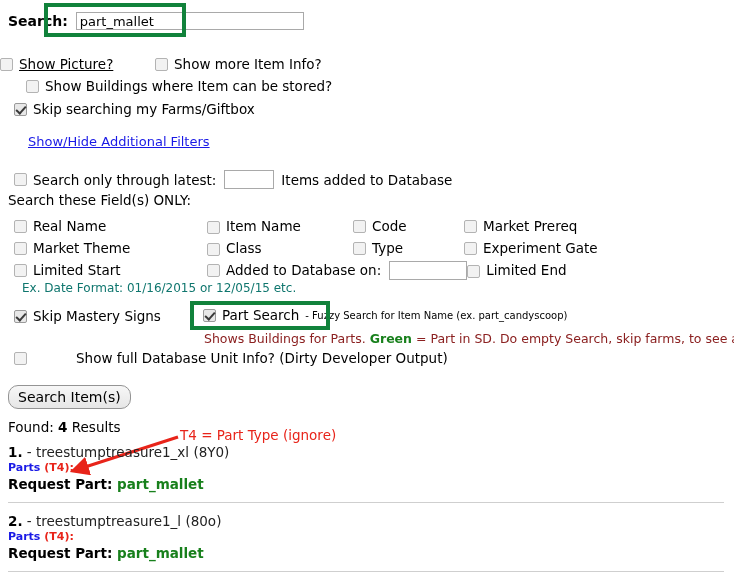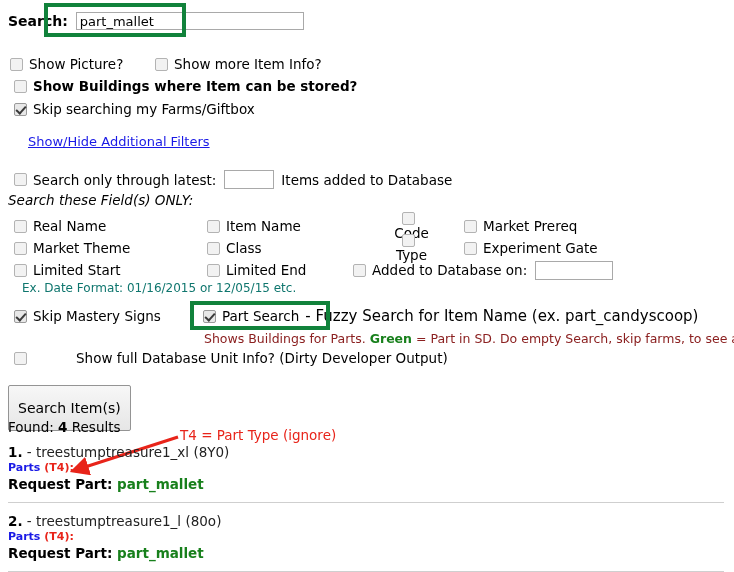--- a/index.html
+++ b/index.html
@@ -94,23 +94,23 @@
   }
   .cb-label {
     font-size: 13.5px;
     margin-left: 6px;
     color: #000;
     white-space: nowrap;
   }
   .row { position: absolute; display: flex; align-items: center; }
 
   
-  #r-show-picture    { left: 10px;  top: 56px; }
+  #r-show-picture    { left: 0;  top: 56px; text-decoration: underline; }
   #r-show-iteminfo   { left: 155px; top: 56px; }
-  #r-show-buildings  { left: 14px;  top: 78px; font-weight: bold; }
+  #r-show-buildings  { left: 26px;  top: 78px; }
   #r-skip-farms      { left: 14px;  top: 101px; }
 
   .link-filters {
     position: absolute;
     left: 28px;
     top: 134px;
     color: #1a1ae6;
     text-decoration: underline;
     font-size: 13px;
     cursor: pointer;
@@ -126,75 +126,74 @@
     box-sizing: border-box;
     font-family: "DejaVu Sans", "Liberation Sans", sans-serif;
     font-size: 13px;
   }
 
   .fields-only {
     position: absolute;
     left: 8px;
     top: 192px;
     font-size: 13.5px;
-    font-style: italic;
   }
 
   
   .fgrid { position: absolute; left: 14px; top: 215px; width: 710px; }
   .fgrid .frow { display: flex; height: 22px; align-items: center; }
   .fcell { display: flex; align-items: center; }
   .c1 { width: 193px; }
-  .c2 { width: 146px; }
-  .c3 { width: 111px; flex-direction: column; }
+  .c2 { width: 146px; align-items: flex-end; }
+  .c3 { width: 111px; }
   .c4 { flex: 1; }
   .date-input {
     width: 78px;
     height: 19px;
     border: 1px solid #a9a9a9;
     background: #fff;
     margin-left: 8px;
     box-sizing: border-box;
   }
 
   .date-ex {
     position: absolute;
     left: 22px;
     top: 281px;
     font-size: 12px;
     color: #0f766e;
   }
 
   #r-mastery { left: 14px; top: 308px; }
   #r-partsearch { left: 203px; top: 307px; }
-  .part-desc { font-size: 15px; margin-left: 6px; white-space: nowrap; }
+  .part-desc { font-size: 10px; margin-left: 6px; white-space: nowrap; }
 
   .note-shows {
     position: absolute;
     left: 204px;
     top: 331px;
     font-size: 12.5px;
     color: #8b2020;
     white-space: nowrap;
   }
   .note-shows .green { color: #18801c; font-weight: bold; }
 
   #r-fullinfo { left: 14px; top: 350px; gap: 43px; }
 
   .search-btn {
     position: absolute;
     left: 8px;
     top: 385px;
-    padding: 14px 9px;
+    padding: 3px 9px;
     font-family: "DejaVu Sans", "Liberation Sans", sans-serif;
     font-size: 14px;
     color: #000;
     background: linear-gradient(#f7f7f7, #e6e6e6);
     border: 1px solid #949494;
-    border-radius: 2px;
+    border-radius: 10px;
     cursor: pointer;
   }
 
   .found-line {
     position: absolute;
     left: 8px;
     top: 419px;
     font-size: 13.5px;
   }
   .found-line b { font-weight: bold; }
@@ -310,28 +309,28 @@
       <span class="fcell c4">
         <span class="cb"></span>
         <span class="cb-label">Experiment Gate</span>
       </span>
     </div>
     <div class="frow">
       <span class="fcell c1">
         <span class="cb"></span>
         <span class="cb-label">Limited Start</span>
       </span>
-      <span class="fcell c2">
-        <span class="cb"></span>
-        <span class="cb-label">Limited End</span>
-      </span>
       <span class="fcell">
         <span class="cb"></span>
         <span class="cb-label">Added to Database on:</span>
         <input class="date-input" type="text" value="" style="">
+      </span>
+      <span class="fcell c2">
+        <span class="cb"></span>
+        <span class="cb-label">Limited End</span>
       </span>
     </div>
   </div>
 
   <div class="date-ex">Ex. Date Format: 01/16/2015 or 12/05/15 etc.</div>
 
   <div class="row" id="r-mastery">
     <span class="cb checked"></span>
     <span class="cb-label">Skip Mastery Signs</span>
   </div>

